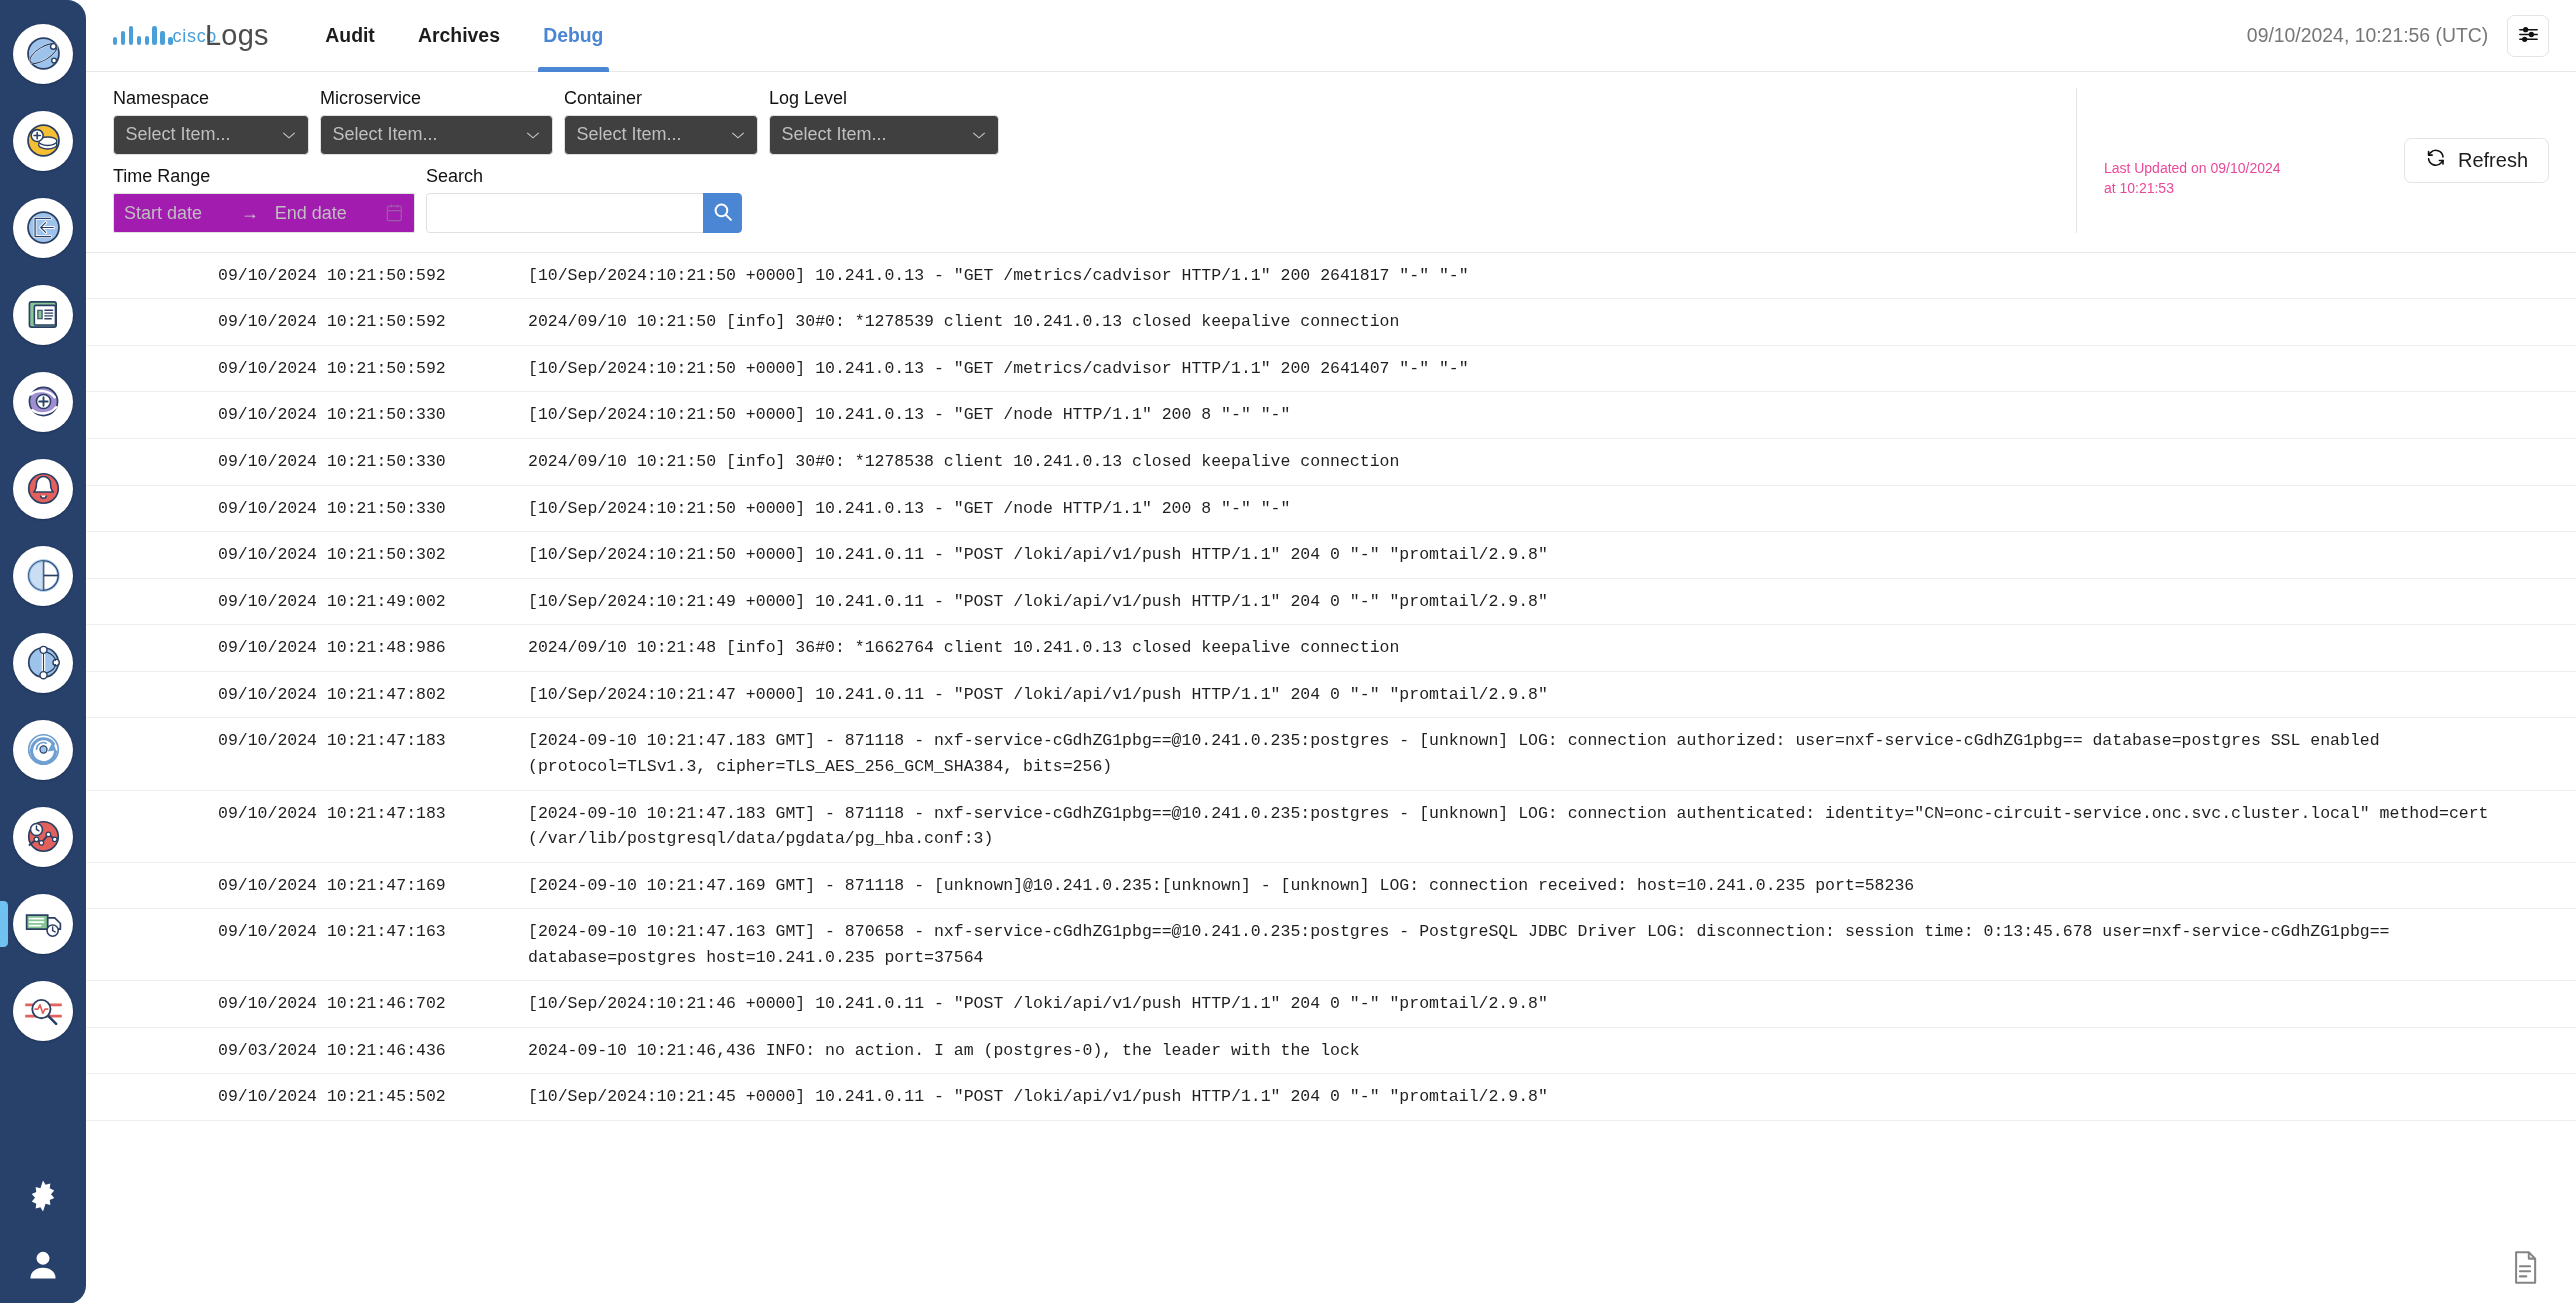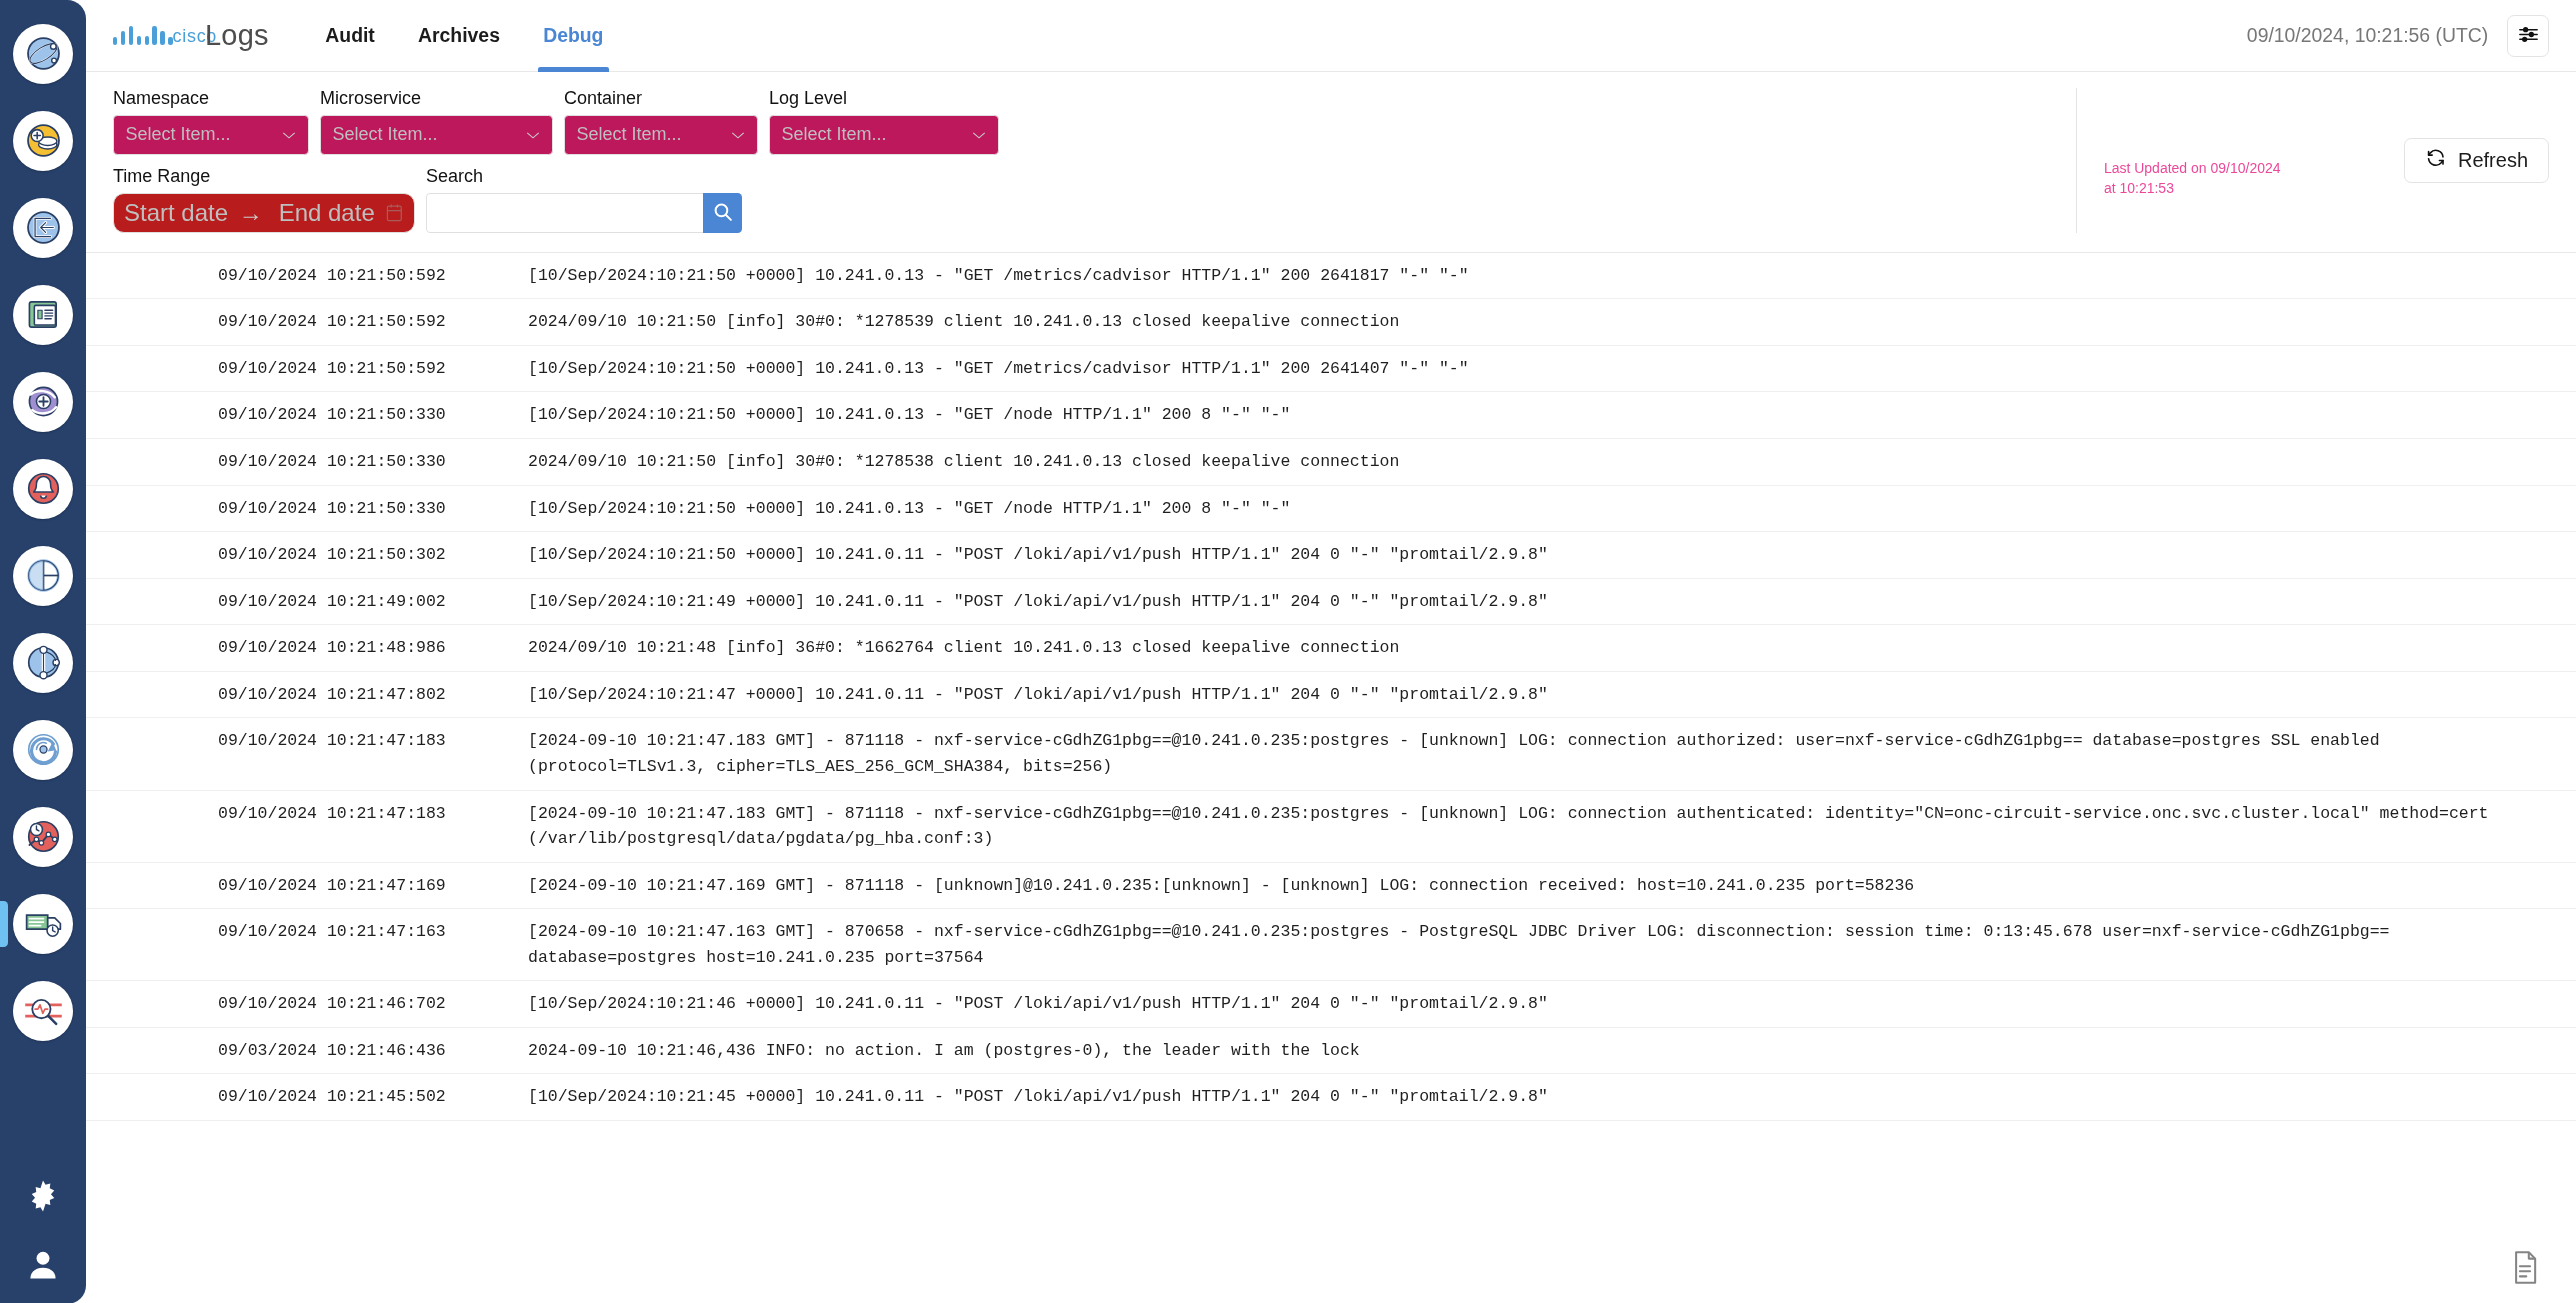--- a/index.html
+++ b/index.html
@@ -106,35 +106,35 @@
     display: flex;
     padding: 16px 27px 18.7px 27px;
     border-bottom: 0.7px solid #e8e8e8;
     flex: 0 0 auto;
   }
   .filter-left { flex: 1; min-width: 0; }
   .frow { display: flex; gap: 11px; }
   .frow + .frow { margin-top: 11.5px; }
   .field-label { font-size: 18px; color: #121212; margin-bottom: 5.8px; font-weight: 400; }
   .select-box {
-    height: 40px; border: 0.7px solid #e0e0e0; border-radius: 4.3px; background: #be185d;
+    height: 40px; border: 0.7px solid #e0e0e0; border-radius: 4.3px; background: #404040;
     display: flex; align-items: center; padding: 0 11.5px;
     font-size: 18px; color: #bfbfbf; cursor: pointer; position: relative;
   }
   .select-box .caret { margin-left: auto; color: #c9c9c9; font-size: 16px; line-height: 1; }
   .w-ns { width: 196px; }
   .w-ms { width: 233px; }
   .w-ct { width: 194px; }
   .w-ll { width: 230px; }
 
   .daterange {
     width: 302px; height: 40px;
-    border: 0.7px solid #e0e0e0; border-radius: 11px; background: #b91c1c;
+    border: 0.7px solid #e0e0e0; border-radius: 2px; background: #a21caf;
     display: flex; align-items: center; padding: 0 10px;
-    font-size: 24px; color: #bfbfbf; cursor: pointer;
+    font-size: 18px; color: #bfbfbf; cursor: pointer;
   }
   .daterange .start { flex: 0 0 auto; }
   .daterange .arrow { margin: 0 16px 0 auto; color: #c9c9c9; }
   .daterange .end { flex: 0 0 auto; }
   .daterange .cal { margin-left: auto; opacity: .5; display:flex; }
 
   .searchwrap { display: flex; height: 40px; width: 316px; }
   .search-input {
     flex: 1; height: 40px;
     border: 0.7px solid #e0e0e0; border-right: none;

